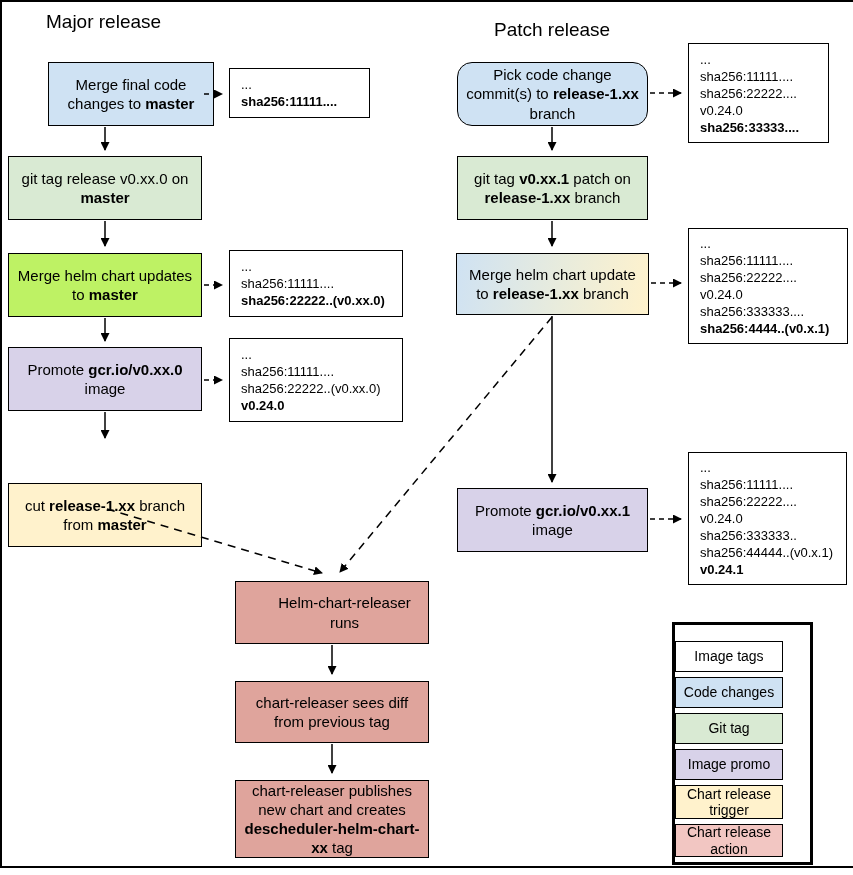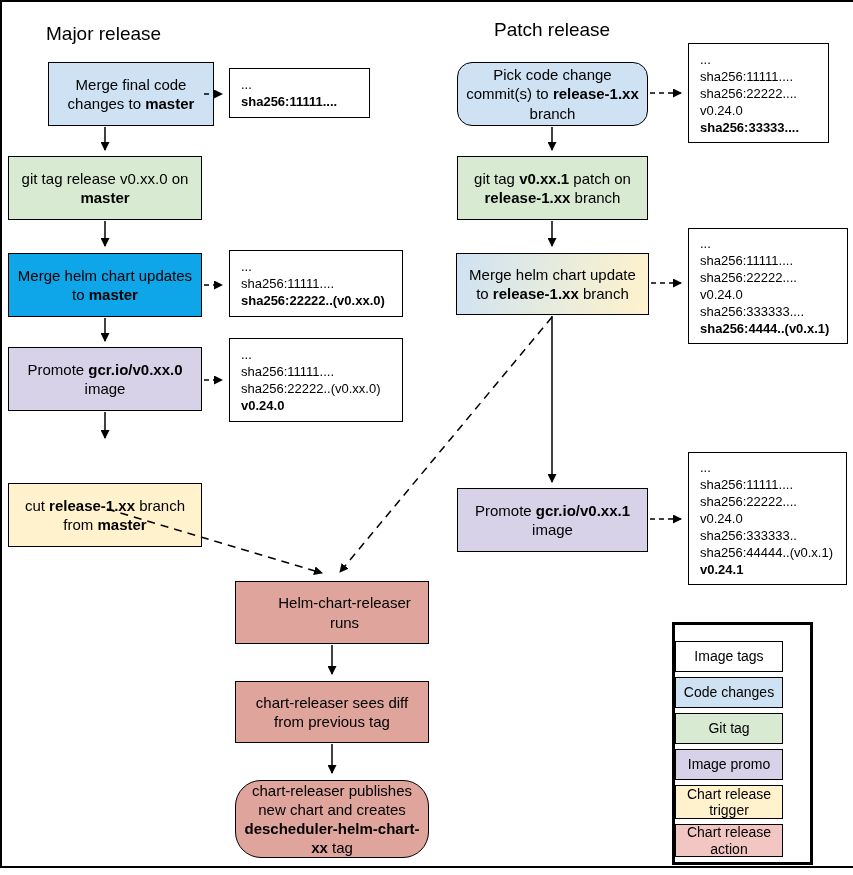--- a/index.html
+++ b/index.html
@@ -33,30 +33,30 @@
     display:flex;align-items:center;justify-content:center;text-align:center;
     font-size:14px;line-height:1.15;flex:0 0 auto;
   }
 </style>
 </head>
 <body>
 
 <div id="stage">
   <div class="frame"></div>
 
-  <div class="col-title" style="left:46px;top:23px;text-align:center;">Major release</div>
+  <div class="col-title" style="left:46px;top:11px;text-align:center;">Major release</div>
   <div class="col-title" style="left:494px;top:19px;">Patch release</div>
 
   <div class="node" style="left: 8px; top: 62px; width: 166px; height: 64px; background: rgb(207, 226, 243); margin-left: 40px;">
       <span><span>Merge final code changes to </span><b>master</b></span>
     </div>
   <div class="node" style="left: 8px; top: 156px; width: 194px; height: 64px; background: rgb(217, 234, 211);">
       <span><span>git tag release v0.xx.0 on </span><b>master</b></span>
     </div>
-  <div class="node" style="left: 8px; top: 253px; width: 194px; height: 64px; background: #0ea5e9;">
+  <div class="node" style="left: 8px; top: 253px; width: 194px; height: 64px; background: #bef264;">
       <span><span>Merge helm chart updates to </span><b>master</b></span>
     </div>
   <div class="node" style="left: 8px; top: 347px; width: 194px; height: 64px; background: rgb(216, 210, 233);">
       <span><span>Promote </span><b>gcr.io/v0.xx.0</b><span> image</span></span>
     </div>
   <div class="node" style="left: 8px; top: 444px; width: 194px; height: 64px; background: rgb(255, 242, 204); margin-top: 39px;">
       <span><span>cut </span><b>release-1.xx</b><span> branch from </span><b>master</b></span>
     </div>
 
   <div class="ann" style="left:229px;top:68px;width:141px;height:50px;">
@@ -112,21 +112,21 @@
       <div>sha256:44444..(v0.x.1)</div>
       <div class="bold">v0.24.1</div>
     </div>
 
   <div class="node" style="left: 235px; top: 581px; width: 194px; height: 63px; background: rgb(223, 164, 156); padding-left: 31px;">
       <span><span>Helm-chart-releaser runs</span></span>
     </div>
   <div class="node" style="left: 235px; top: 681px; width: 194px; height: 62px; background: rgb(223, 164, 156);">
       <span><span>chart-releaser sees diff from previous tag</span></span>
     </div>
-  <div class="node" style="left: 235px; top: 780px; width: 194px; height: 78px; background: rgb(223, 164, 156); border-radius: 26px;">
+  <div class="node" style="left: 235px; top: 780px; width: 194px; height: 78px; background: rgb(223, 164, 156);">
       <span><span>chart-releaser publishes new chart and creates </span><b>descheduler-helm-chart-xx</b><span> tag</span></span>
     </div>
 
   <svg class="overlay" width="853" height="875">
     <defs>
       <marker id="ah" markerUnits="userSpaceOnUse" markerWidth="10" markerHeight="9" refX="8" refY="4.5" orient="auto">
         <path d="M0,0 L9,4.5 L0,9 z" fill="#000"></path>
       </marker>
     </defs>
 

